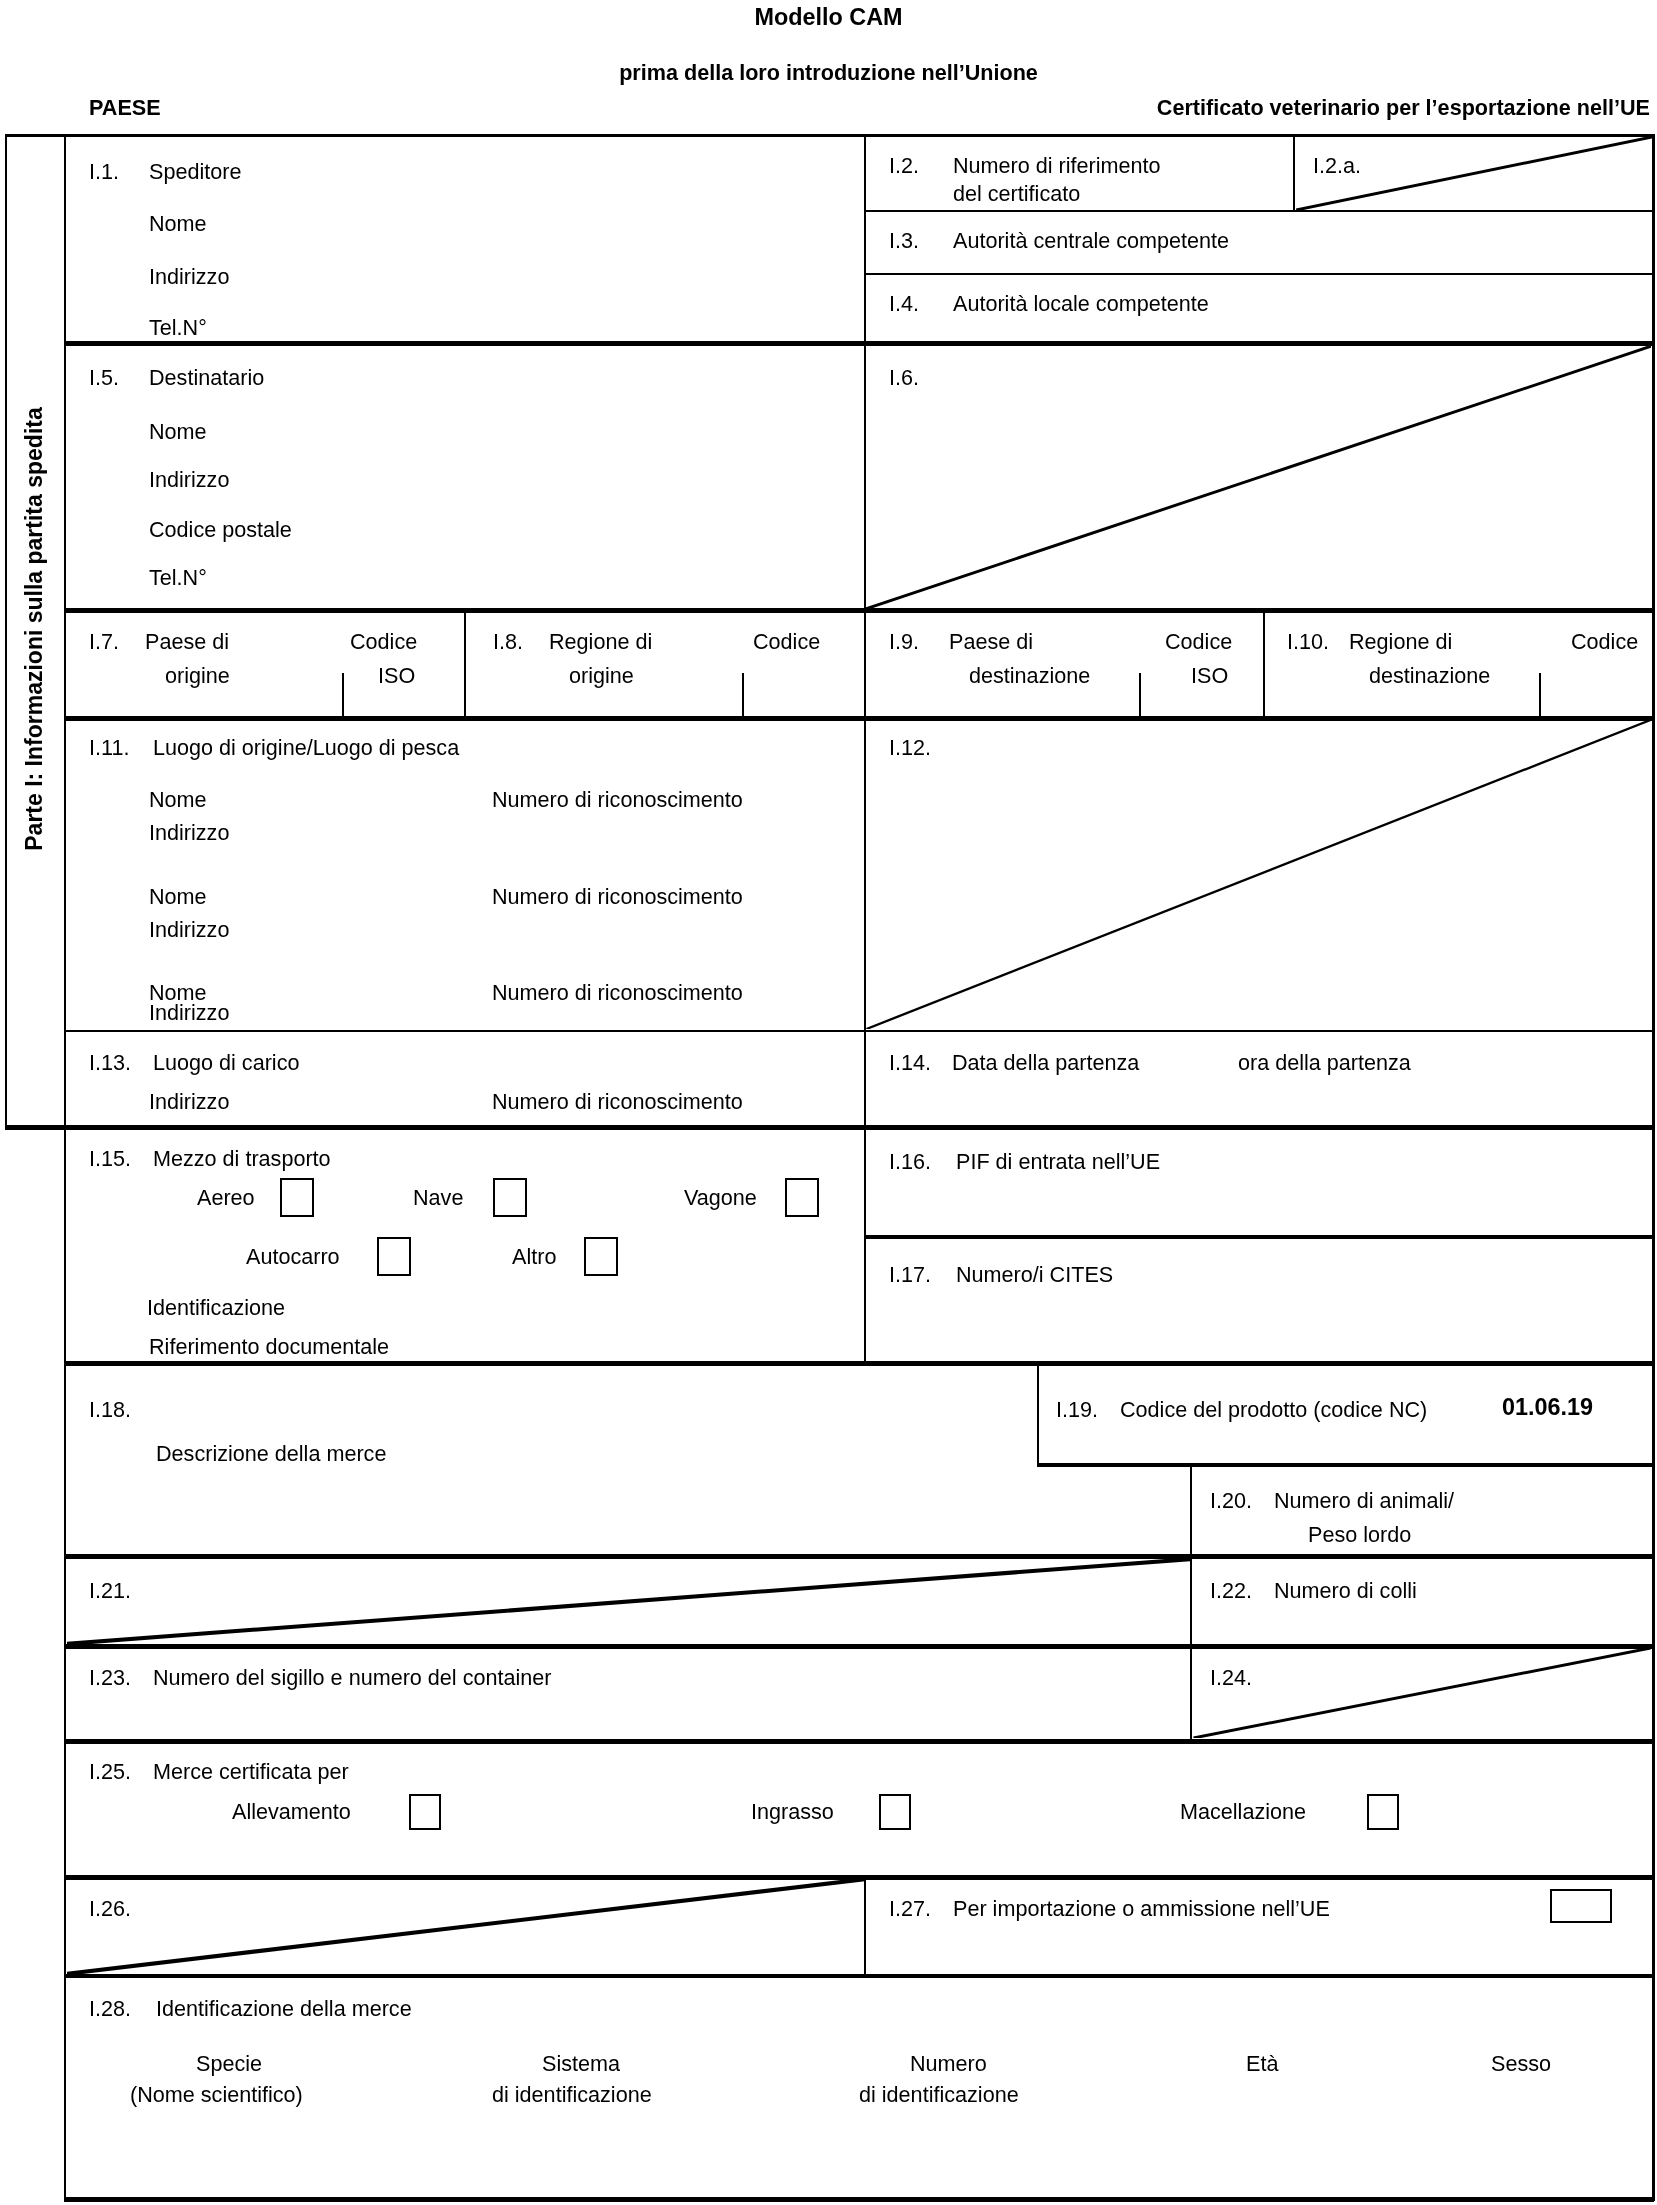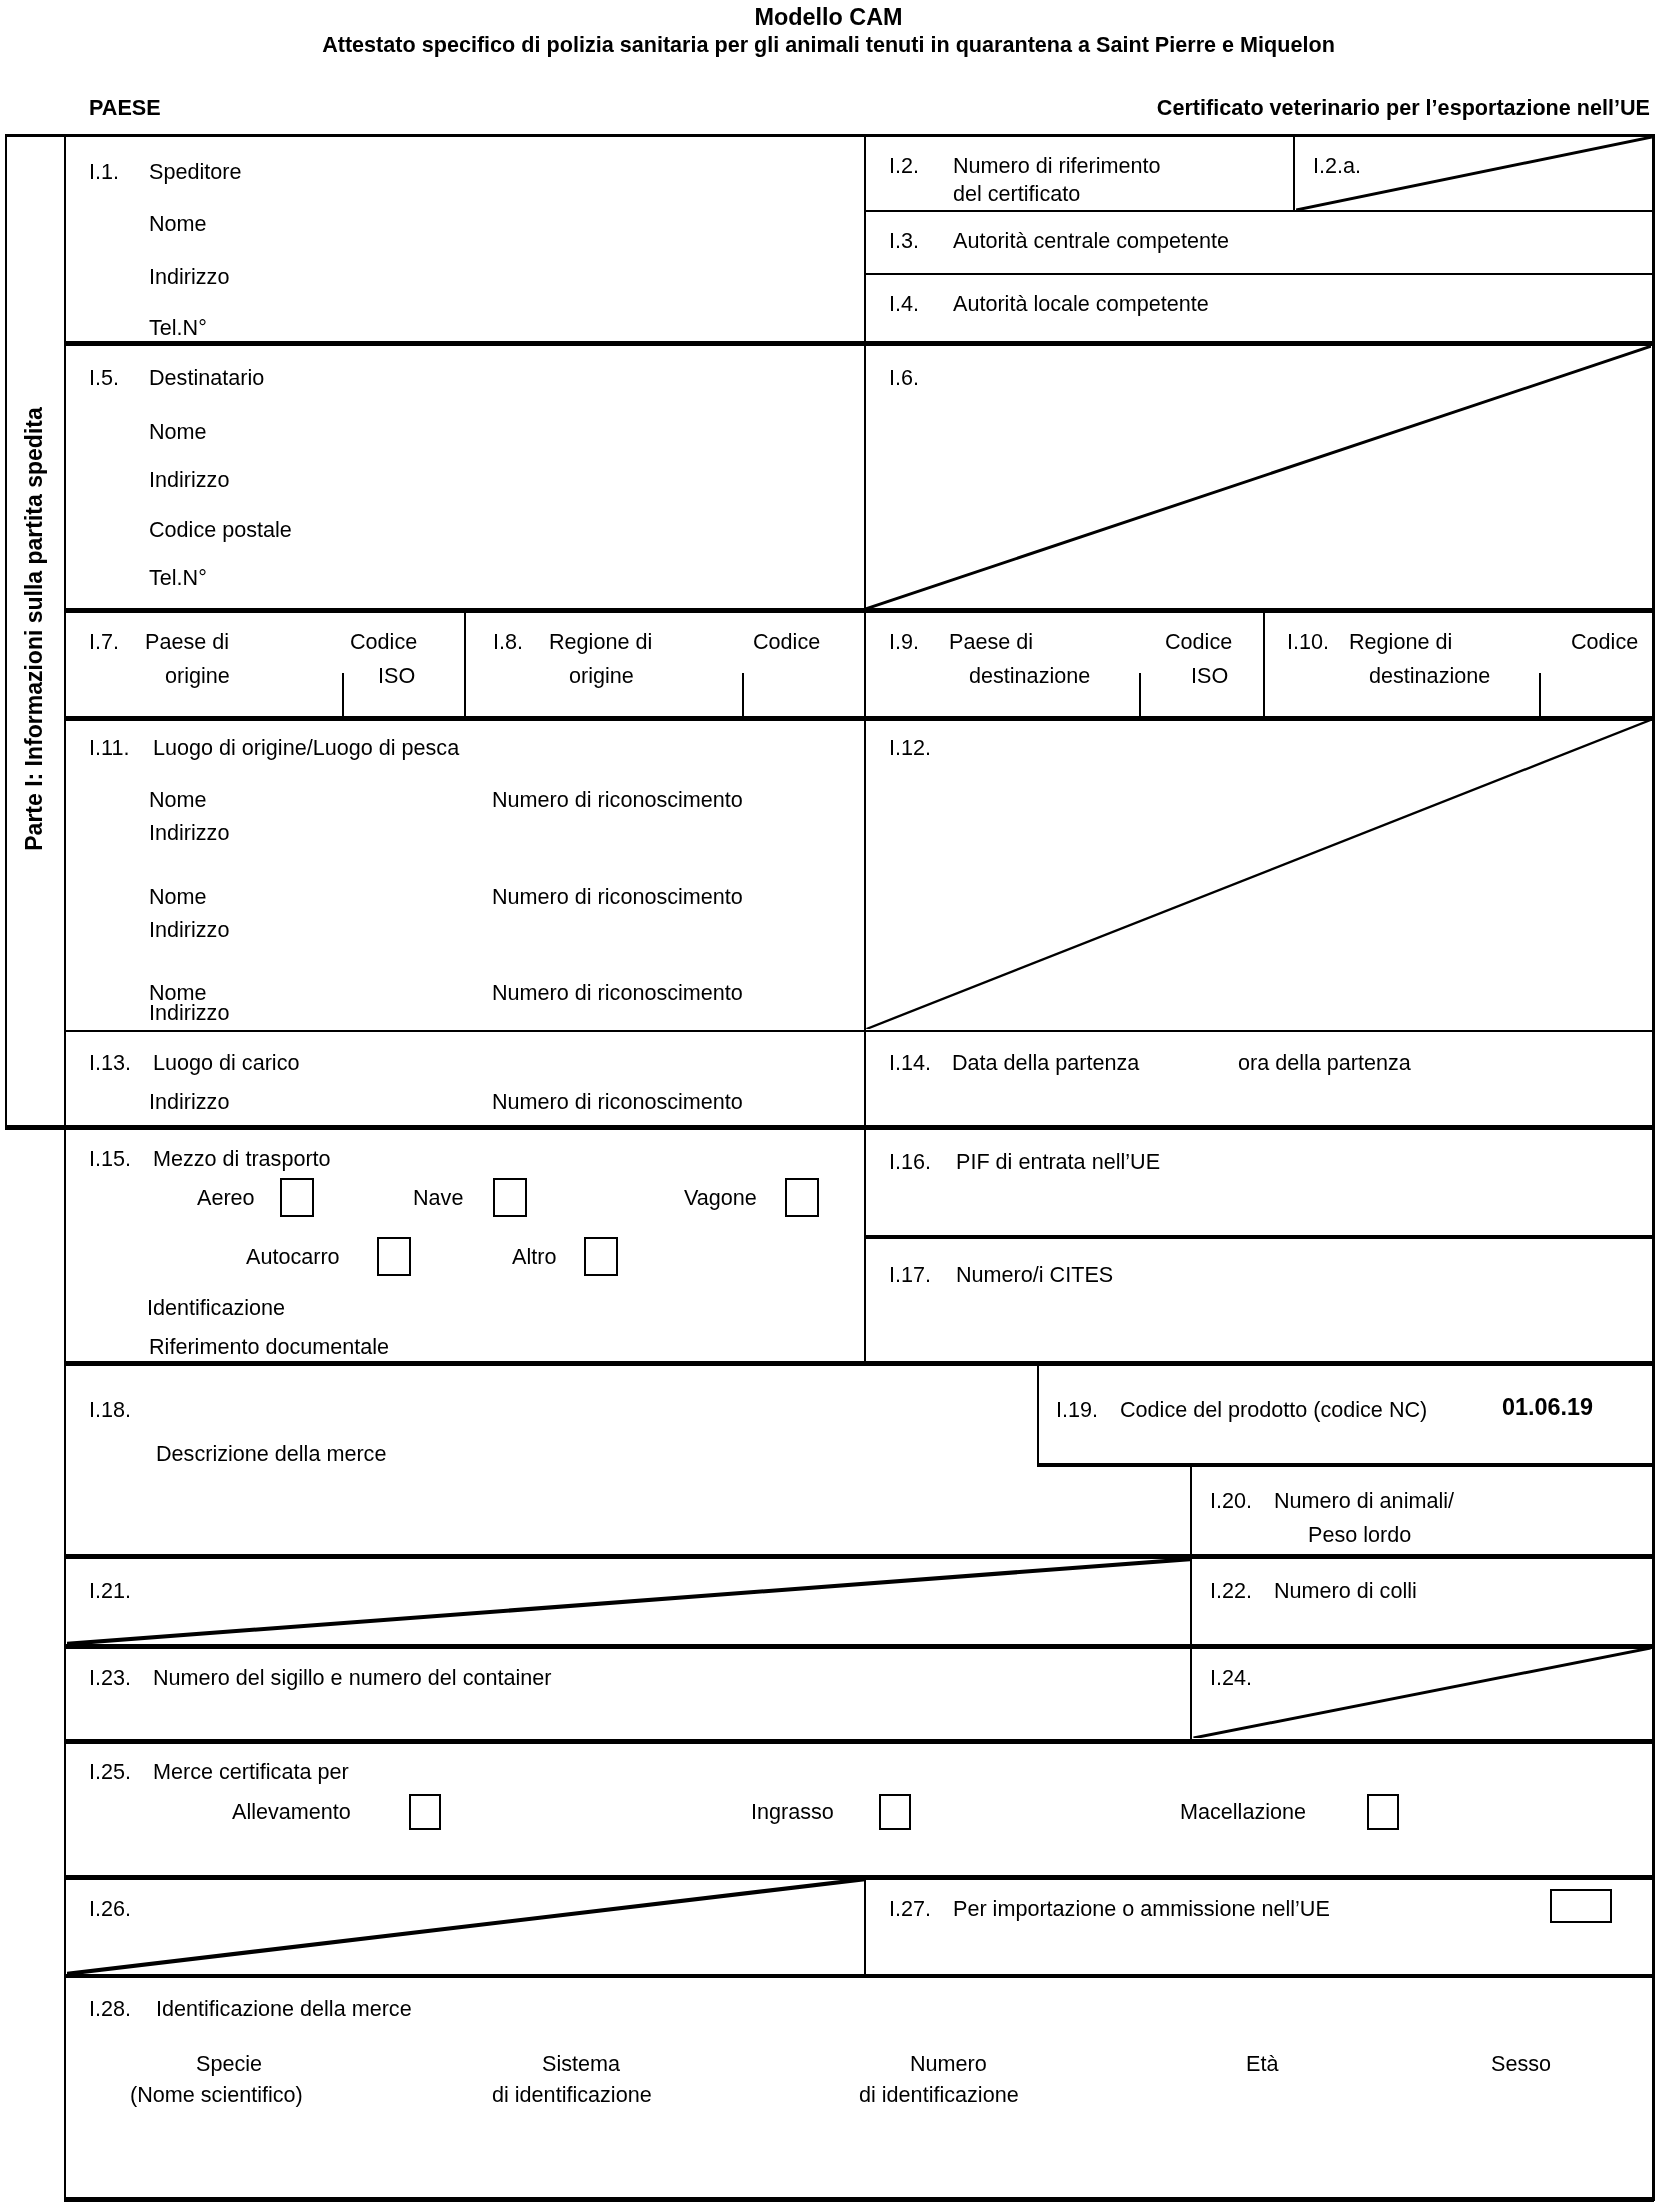--- a/index.html
+++ b/index.html
@@ -23,21 +23,21 @@
     transform:translate(-50%,-50%) rotate(-90deg);
   }
   .big-code{font-size:23.4px;font-weight:bold;}
 </style>
 </head>
 <body>
 
 <div class="page">
 
   <div class="t b ctr" style="top:3.5px;font-size:23.4px;">Modello CAM</div>
-  <div class="t b ctr" style="top:32px;">Attestato specifico di polizia sanitaria per gli animali tenuti in quarantena a Saint Pierre e Miquelon</div>
+  <div class="t b ctr" style="top:60px;">prima della loro introduzione nell’Unione</div>
   <div class="t b" style="left:89px;top:95px;text-align:right;">PAESE</div>
   <div class="t b" style="right:7px;top:95px;">Certificato veterinario per l’esportazione nell’UE</div>
 
   <div class="sidebar-label" style="left:34px;top:629px;">Parte I: Informazioni sulla partita spedita</div>
 
   <div class="hl" style="left:4.7px;   top:134px; width:1649px;height:2.9px;"></div>
   <div class="hl" style="left:864px;top:210px; width:790px;height:2.3px;"></div>
   <div class="hl" style="left:864px;top:273px; width:790px;height:2.3px;"></div>
   <div class="hl" style="left:64px; top:341px; width:1590px;height:4.7px;"></div>
   <div class="hl" style="left:64px; top:608px;width:1590px;height:4.7px;"></div>

